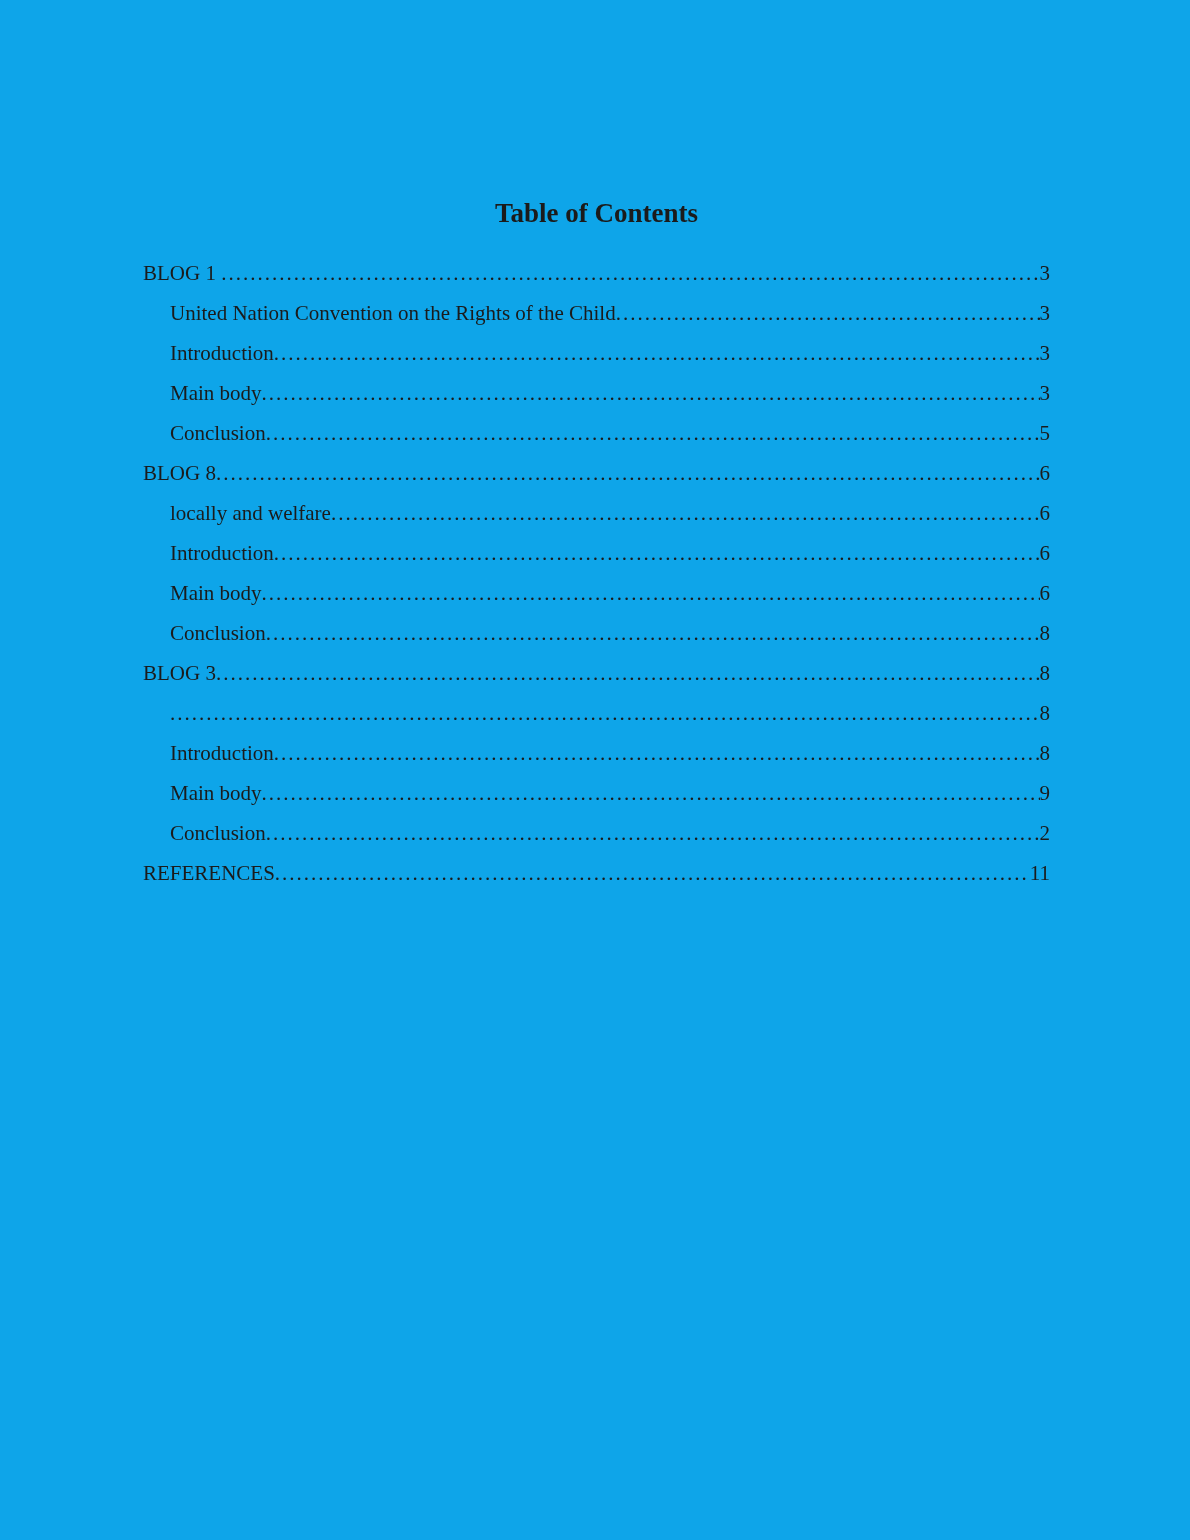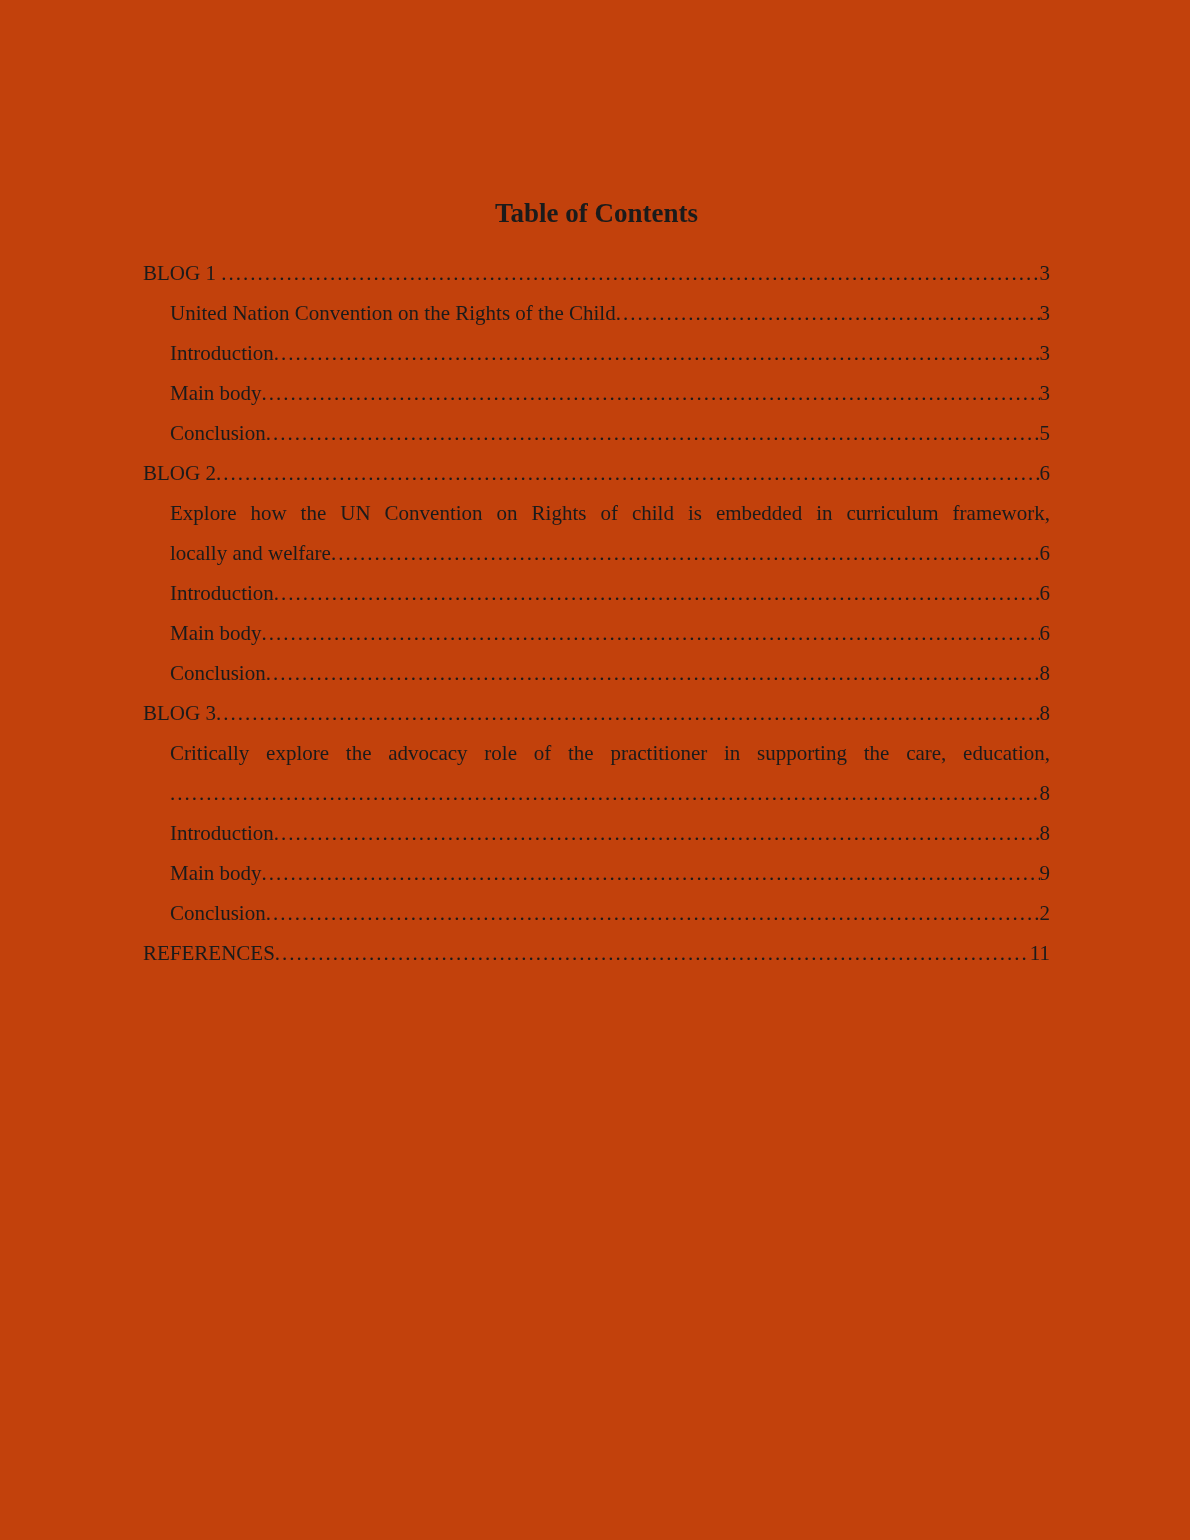--- a/index.html
+++ b/index.html
@@ -1,20 +1,20 @@
 <!DOCTYPE html>
 <html><head>
 <meta charset="utf-8">
 <style>
   html, body { margin: 0; padding: 0; background: #ffffff; }
   .page {
     position: relative;
     width: 1190px;
     height: 1540px;
-    background: #c2410c;
+    background: #0ea5e9;
     color: #1b1b1b;
     font-family: "Liberation Serif", "DejaVu Serif", serif;
     overflow: hidden;
     box-sizing: border-box;
   }
   .content {
     box-sizing: border-box;
     padding: 196px 140px 0 143px;
   }
   .toc-title {
@@ -85,27 +85,26 @@
         <span class="pg">3</span>
       </div>
 
       <div class="row lvl2">
         <span class="t">Conclusion</span>
         <span class="dots"></span>
         <span class="pg">5</span>
       </div>
 
       <div class="row lvl1">
-        <span class="t">BLOG 2</span>
+        <span class="t">BLOG 8</span>
         <span class="dots"></span>
         <span class="pg">6</span>
       </div>
 
       <div class="lvl2">
-        <div class="jline">Explore how the UN Convention on Rights of child is embedded in curriculum framework,</div>
         <div class="row">
           <span class="t">locally and welfare</span>
           <span class="dots"></span>
           <span class="pg">6</span>
         </div>
       </div>
 
       <div class="row lvl2">
         <span class="t">Introduction</span>
         <span class="dots"></span>
@@ -124,21 +123,20 @@
         <span class="pg">8</span>
       </div>
 
       <div class="row lvl1">
         <span class="t">BLOG 3</span>
         <span class="dots"></span>
         <span class="pg">8</span>
       </div>
 
       <div class="lvl2">
-        <div class="jline">Critically explore the advocacy role of the practitioner in supporting the care, education,</div>
         <div class="row">
           <span class="dots"></span>
           <span class="pg">8</span>
         </div>
       </div>
 
       <div class="row lvl2">
         <span class="t">Introduction</span>
         <span class="dots"></span>
         <span class="pg">8</span>

